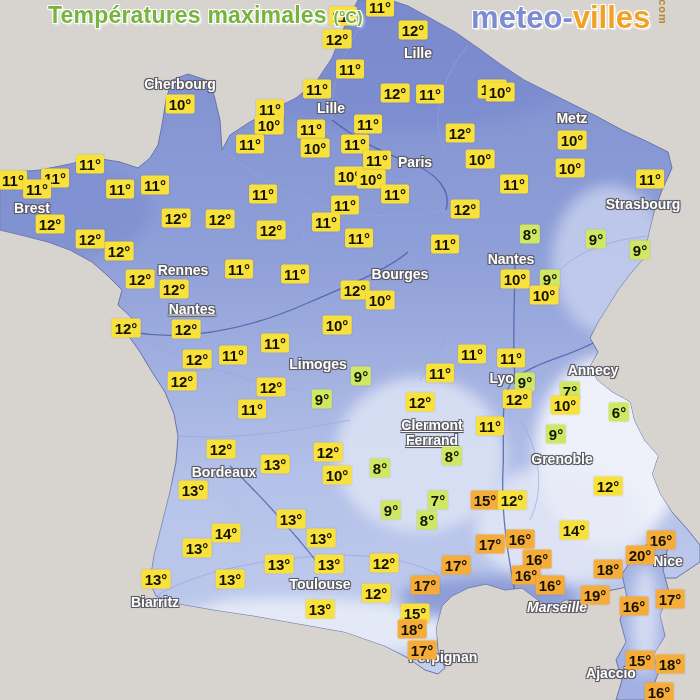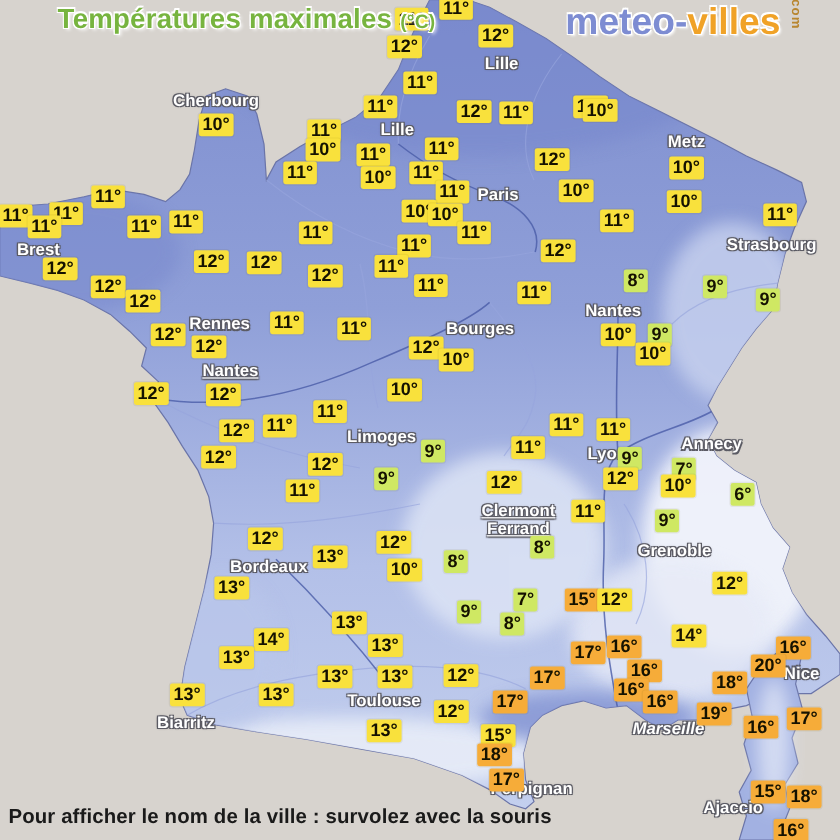--- a/index.html
+++ b/index.html
@@ -283,15 +283,14 @@
       <span>Températures maximales</span>
       <span class="unit">(°C)</span>
     </div>
   </div>
 
   <div class="logo">
     <span class="l1">meteo-</span><span class="l2">villes</span><span class="lcom">.com</span>
   </div>
 
 
-  <div class="footer">Pour afficher le nom de la ville : survolez avec la souris</div>
 
 </div>
 
 </body></html>

